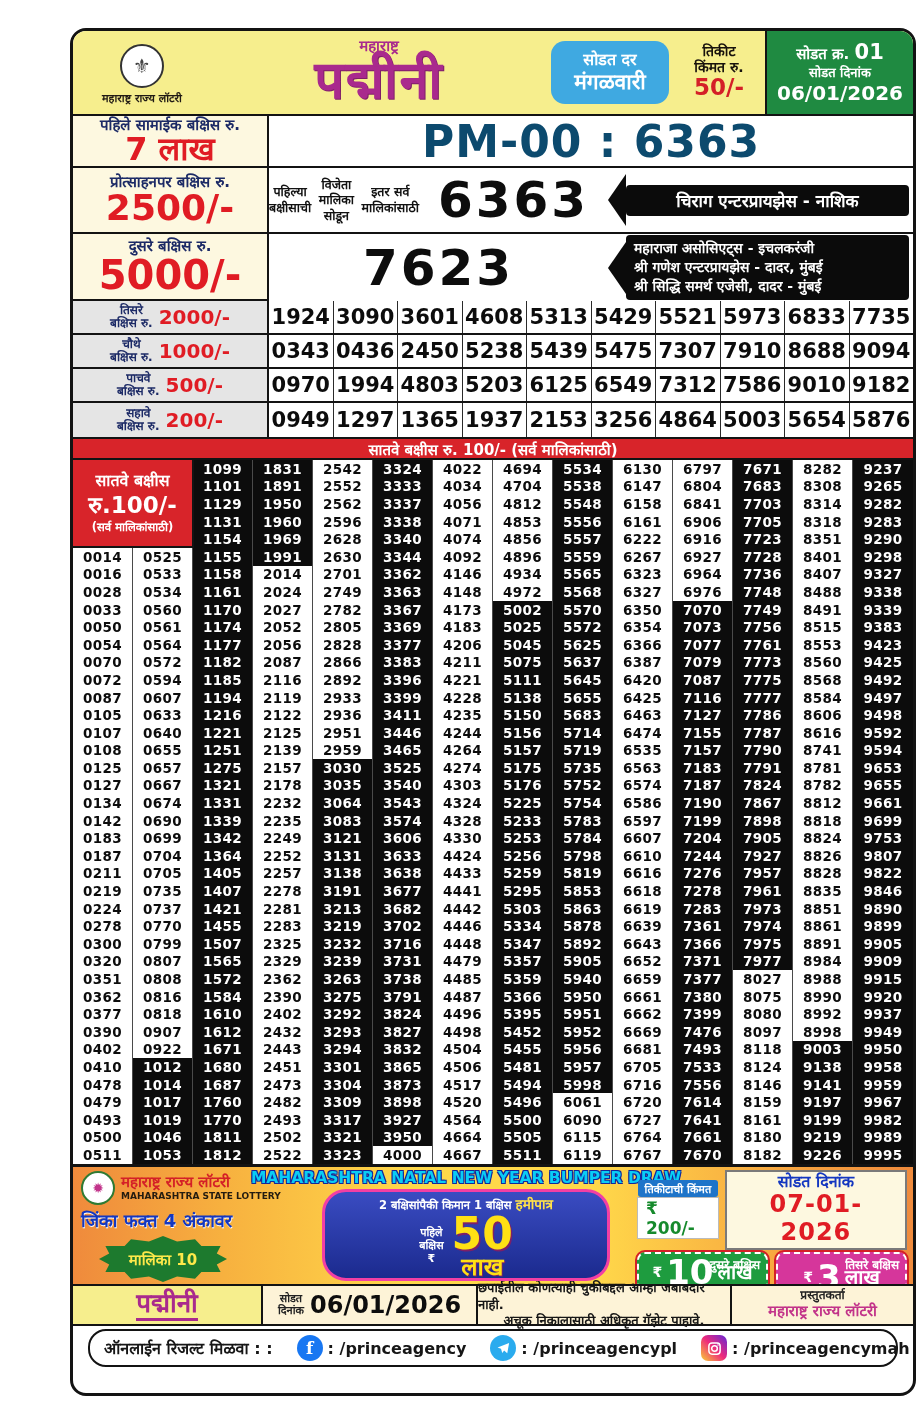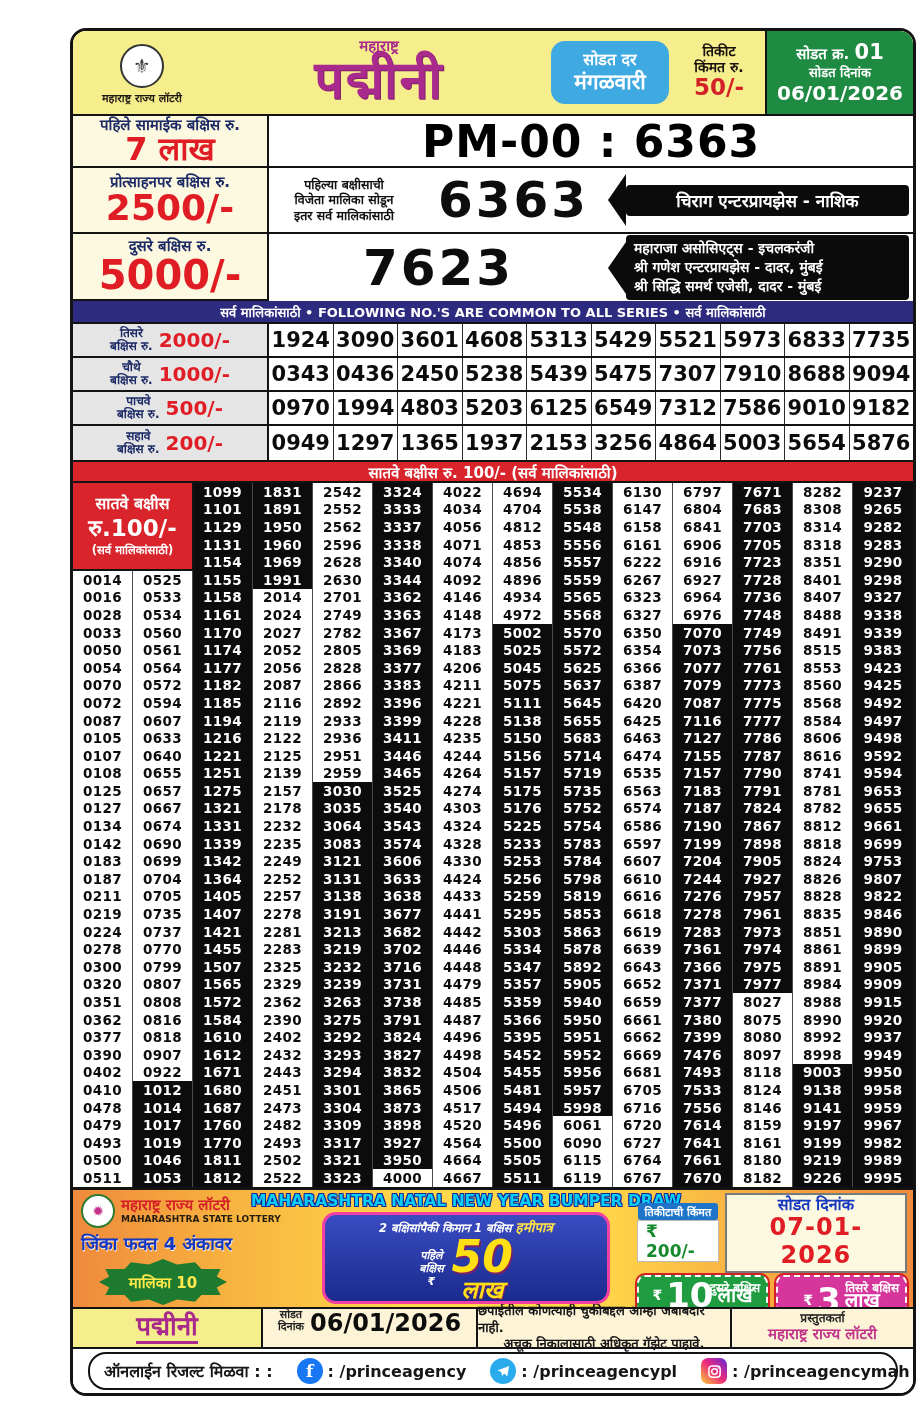--- a/index.html
+++ b/index.html
@@ -38,23 +38,23 @@
   
   .prize-grid { display:grid; grid-template-columns:196px 1fr; grid-template-rows:52px 66px 67px; }
   .pg-cell { border-right:2px solid #131313; border-bottom:2px solid #131313; background:#fdf8e0;
              display:flex; flex-direction:column; align-items:center; justify-content:center; }
   .pg-lab { font-size:15px; font-weight:bold; color:#1c2a66; line-height:1.1; }
   .amt-red { color:#e01c24; font-weight:900; }
   .first-amt { font-size:32px; line-height:1; }
   .c25 { font-size:36px; line-height:1; }
   .c50 { font-size:40px; line-height:1; }
   .pm-row { border-bottom:2px solid #131313; display:flex; align-items:center; justify-content:center;
-            font-size:44px; font-weight:900; color:#000000; background:#fff; letter-spacing:1px; }
+            font-size:44px; font-weight:900; color:#0c4a6e; background:#fff; letter-spacing:1px; }
   .mid-row { border-bottom:2px solid #131313; display:flex; align-items:stretch; background:#fff; }
-  .note-blk { width:150px; display:flex; flex-direction:column; justify-content:center; align-items:center;
+  .note-blk { width:150px; display:flex; flex-direction:row; justify-content:center; align-items:center;
               font-size:12.5px; font-weight:bold; color:#111; line-height:1.25; text-align:center; }
   .huge-num { flex:1; display:flex; align-items:center; justify-content:center;
               font-size:50px; font-weight:900; color:#0d0d0d; letter-spacing:3px; }
   .agent-wrap { width:305px; display:flex; align-items:center; }
   .arrow-left { width:0; height:0; border-top:26px solid transparent; border-bottom:26px solid transparent;
                 border-right:18px solid #0b0b0b; }
   .agent-box { flex:1; background:#0b0b0b; color:#fff; border-radius:4px; margin:3px 4px 3px 0;
                display:flex; flex-direction:column; justify-content:center; padding:4px 8px; }
   .agent-one { font-size:17px; font-weight:bold; text-align:center; }
   .agent-line { font-size:14px; font-weight:bold; line-height:1.35; white-space:nowrap; }
@@ -102,21 +102,21 @@
   .bn-lt1 { color:#d42027; font-weight:900; font-size:15px; line-height:1.05; }
   .bn-lt2 { color:#241c10; font-weight:900; font-size:9px; }
   .bn-tag { color:#1437c0; font-weight:900; font-size:18px; margin-top:3px; text-shadow:0.5px 0.5px 0 #fff; }
   .star { position:absolute; left:26px; bottom:2px; width:128px; height:46px; background:#1d7a2e;
           display:flex; align-items:center; justify-content:center; color:#ffe94a; font-weight:900; font-size:15px;
           clip-path:polygon(50% 0%,61% 12%,75% 7%,80% 22%,95% 22%,92% 38%,100% 50%,92% 62%,95% 78%,80% 78%,75% 93%,61% 88%,50% 100%,39% 88%,25% 93%,20% 78%,5% 78%,8% 62%,0% 50%,8% 38%,5% 22%,20% 22%,25% 7%,39% 12%); }
   .bn-mid { width:330px; display:flex; flex-direction:column; align-items:center; }
   .bn-title { color:#09cdf5; font-weight:900; font-size:15.5px; white-space:nowrap; margin-top:2px;
               text-shadow:1px 1px 0 #14279b, -1px -1px 0 #14279b, 1px -1px 0 #14279b, -1px 1px 0 #14279b; }
   .bn-shape { flex:1; width:288px; margin:2px 0 3px 0; background:linear-gradient(180deg,#3a4cc2,#1b2a8e);
-              border:3px solid #f23fa4; border-radius:14px; position:relative; color:#fff; overflow:hidden;font-style:italic; }
+              border:3px solid #f23fa4; border-radius:24px; position:relative; color:#fff; overflow:hidden; }
   .bn-guar { text-align:center; font-size:11.5px; font-weight:bold; margin-top:3px; }
   .bn-guar b { color:#ffe14a; font-size:13.5px; }
   .bn-prize-row { display:flex; align-items:center; justify-content:center; gap:8px; }
   .bn-first-lab { font-size:11px; font-weight:bold; line-height:1.2; text-align:center; }
   .bn-50 { color:#ffe014; font-size:44px; font-weight:900; line-height:0.95; text-shadow:1.5px 1.5px 0 #7e1f68; }
   .bn-lakh { color:#ffe014; font-size:24px; font-weight:900; line-height:1; text-shadow:1px 1px 0 #7e1f68; }
   .bn-note { text-align:center; color:#d6f24a; font-size:11.5px; font-weight:bold; }
   .bn-right { flex:1; padding:3px 6px; display:flex; flex-direction:column; gap:2px; }
   .bn-r1 { display:flex; gap:6px; align-items:center; justify-content:space-between; }
   .tk-price { display:flex; flex-direction:column; align-items:center; }
@@ -134,21 +134,21 @@
   .tk-rs { font-size:14px; font-weight:bold; }
   .tk-big { font-size:34px; font-weight:900; }
   .tk-word { font-size:20px; font-weight:900; }
   .tk-lab { position:absolute; top:2px; right:6px; font-size:12px; font-weight:bold; }
   .tk-note { text-align:center; font-size:9.5px; font-weight:bold; }
 
   
   .foot1 { height:40px; display:flex; align-items:stretch; background:#fdf3d7; border-bottom:2px solid #131313; }
   .f-brand { width:190px; background:#f6ee8d; border-right:2px solid #131313; display:flex; align-items:center; justify-content:center; }
   .f-brand span { color:#a92a8d; font-weight:900; font-size:26px; border-bottom:3px solid #a92a8d; line-height:1.1; }
-  .f-date { width:215px; display:flex; align-items:flex-start; justify-content:center; gap:6px; border-right:2px solid #131313; }
+  .f-date { width:215px; display:flex; align-items:center; justify-content:center; gap:6px; border-right:2px solid #131313; }
   .f-date .fd-lab { font-size:11px; font-weight:bold; color:#222; line-height:1.1; text-align:center; }
   .f-date .fd-val { font-size:24px; font-weight:900; color:#0d0d0d; }
   .f-disc { flex:1; display:flex; flex-direction:column; align-items:center; justify-content:center;
             font-size:13px; font-weight:bold; color:#161616; line-height:1.3; border-right:2px solid #131313; }
   .f-pres { width:181px; display:flex; flex-direction:column; align-items:center; justify-content:center; line-height:1.15; }
   .f-pres .p1 { font-size:12px; font-weight:bold; color:#222; }
   .f-pres .p2 { font-size:15px; font-weight:900; color:#c2338a; }
   .foot2 { height:44px; padding:3px 15px; background:#fff; }
   .social-bar { height:100%; border:2.5px solid #131313; border-radius:18px; display:flex; align-items:center;
                 padding:0 14px; gap:10px; }
@@ -226,21 +226,20 @@
         <div class="arrow-left"></div>
         <div class="agent-box">
           <div class="agent-line">महाराजा असोसिएट्स - इचलकरंजी</div>
           <div class="agent-line">श्री गणेश एन्टरप्रायझेस - दादर, मुंबई</div>
           <div class="agent-line">श्री सिद्धि समर्थ एजेसी, दादर - मुंबई</div>
         </div>
       </div>
     </div>
   </div>
 
-  <div class="navy-band">सर्व मालिकांसाठी  •  FOLLOWING NO.'S ARE COMMON TO ALL SERIES  •  सर्व मालिकांसाठी</div>
 
   <div class="pr-rows">
       <div class="prize-row">
         <div class="pr-label">
           <div class="pr-small">
             <div>तिसरे</div>
             <div>बक्षिस रु.</div>
           </div>
           <div class="pr-amt">2000/-</div>
         </div>

